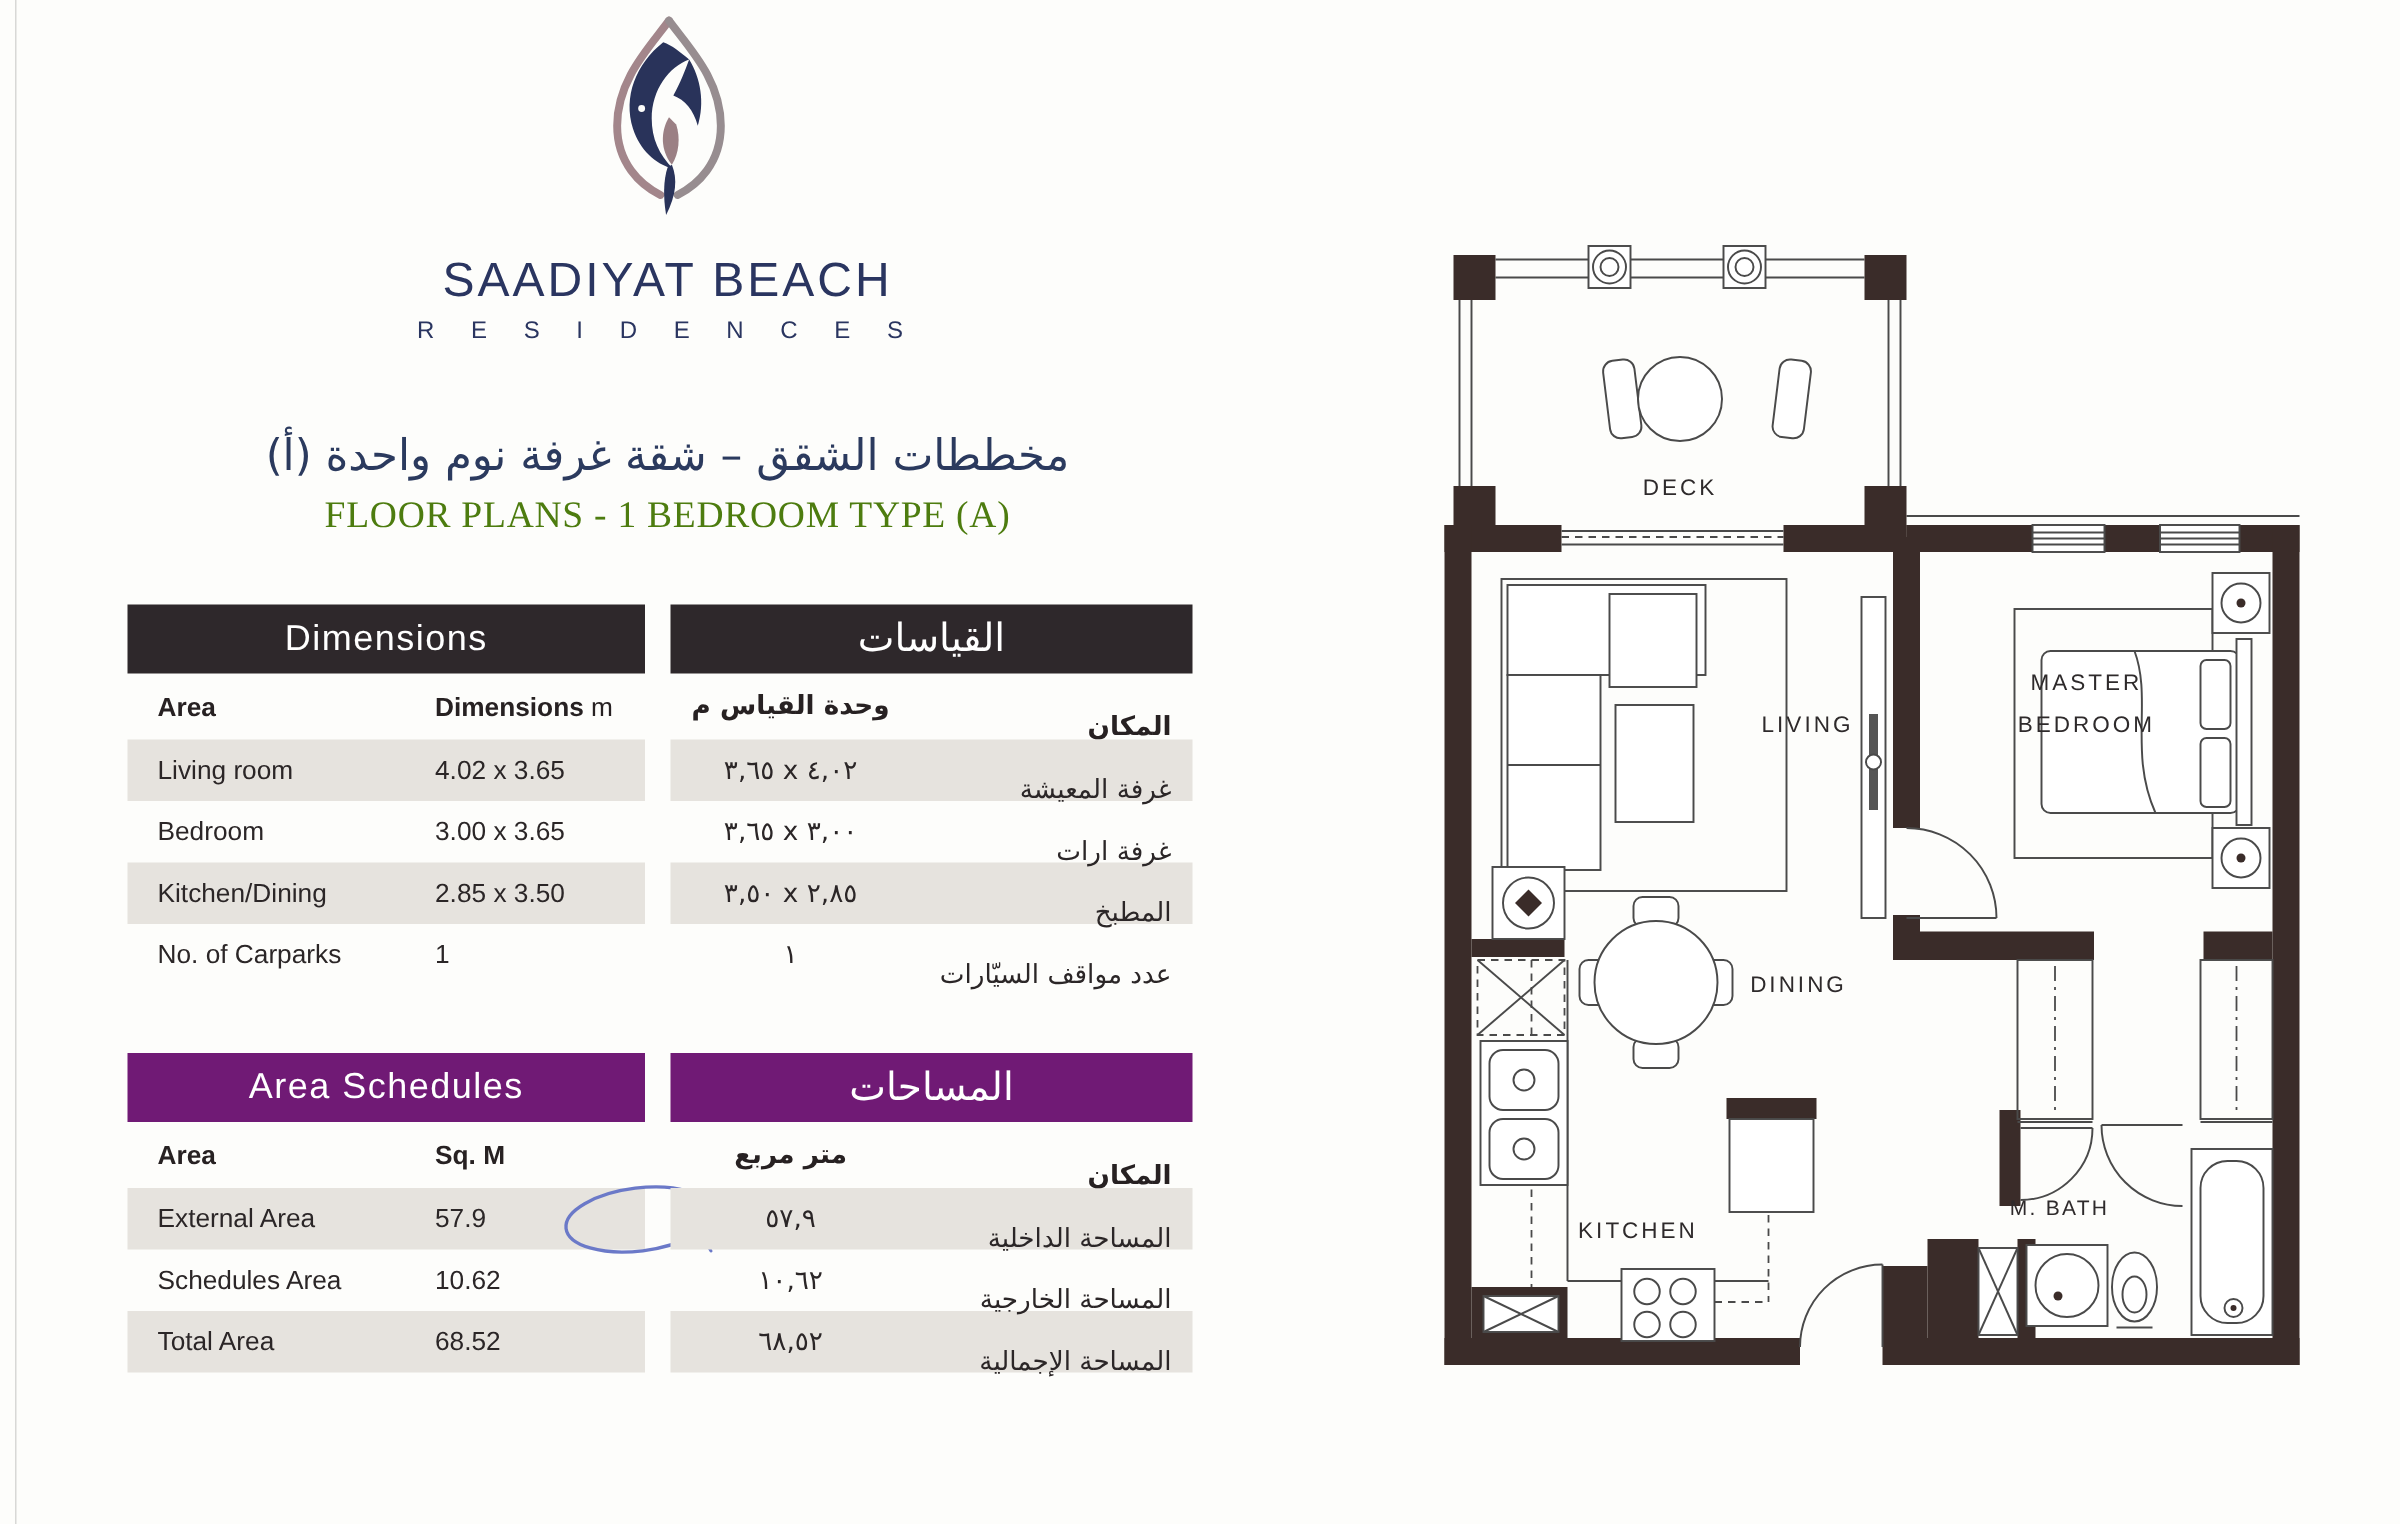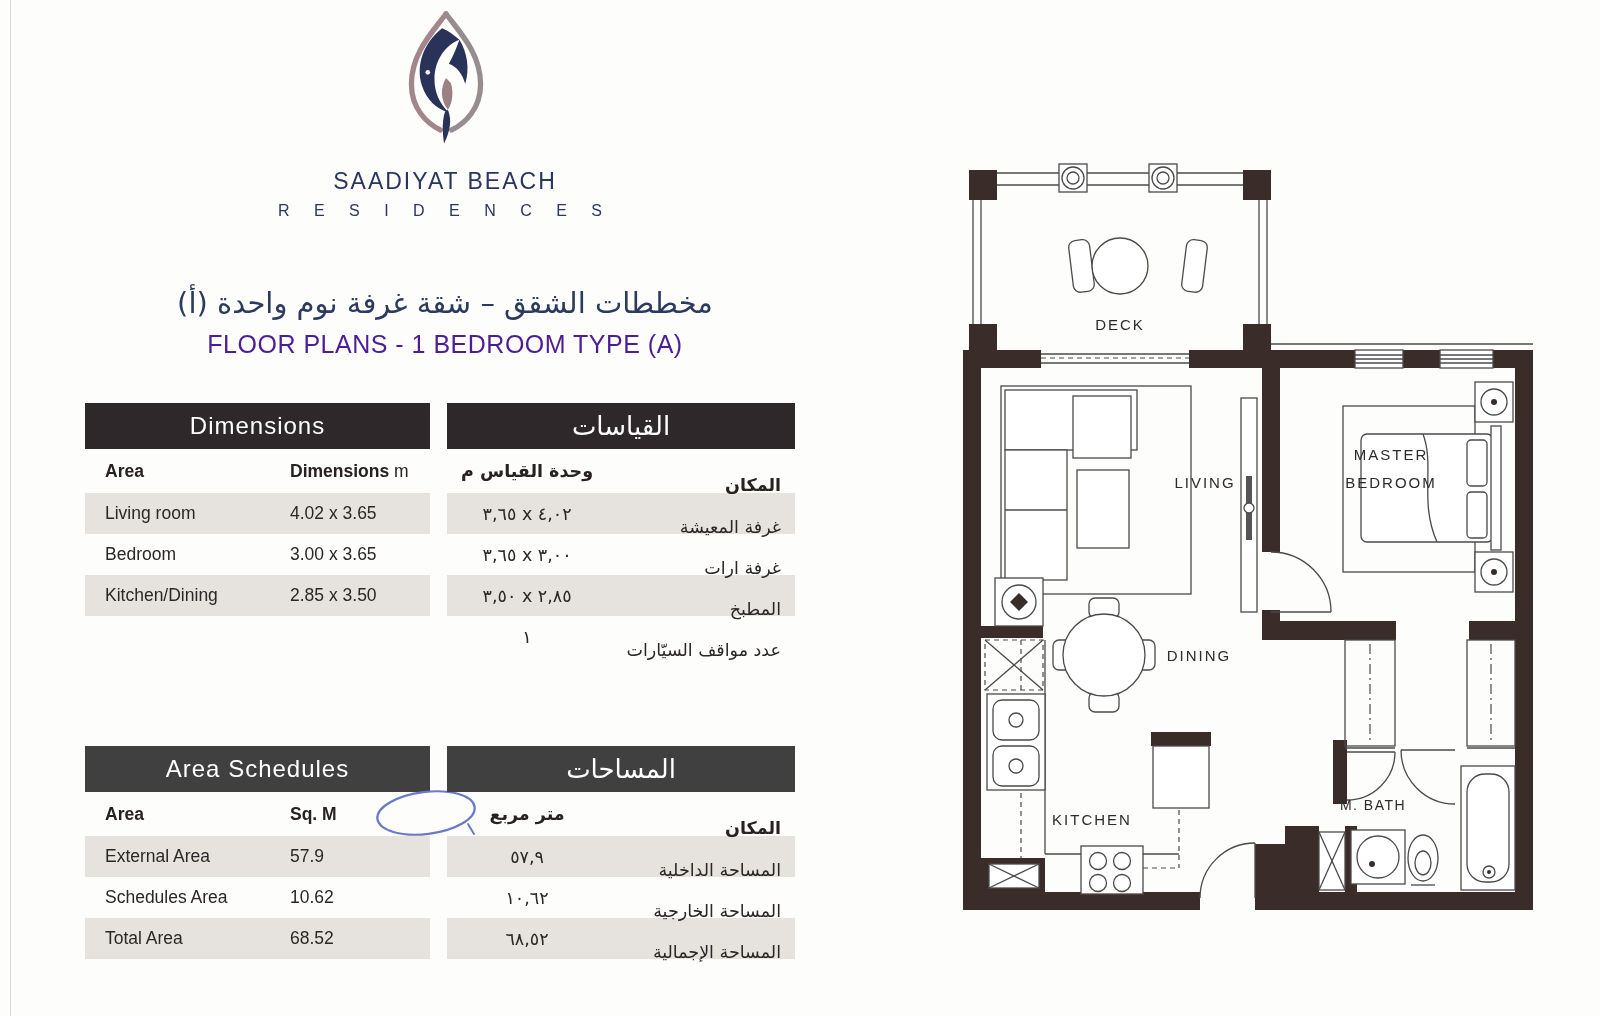--- a/index.html
+++ b/index.html
@@ -4,33 +4,33 @@
 <style>
   html,body{margin:0;padding:0;}
   body{
     width:1600px;height:1016px;position:relative;overflow:hidden;
     background:#fdfdfb;font-family:"Liberation Sans",sans-serif;
   }
   .scan-edge{position:absolute;left:10px;top:0;width:1px;height:1016px;background:#d8d8d6;}
   
   .logo{position:absolute;left:398px;top:6px;width:96px;height:150px;}
   .brand{position:absolute;left:195px;top:168px;width:500px;text-align:center;color:#2a3560;}
-  .brand .l1{font-size:23px;letter-spacing:2px;font-weight:500;}
+  .brand .l1{font-size:32px;letter-spacing:2px;font-weight:500;}
   .brand .l2{font-size:16px;letter-spacing:10px;margin-top:7px;}
   
   .title-ar{position:absolute;left:125px;top:286px;width:640px;text-align:center;
     font-size:29px;color:#2b3a5e;direction:rtl;font-family:"DejaVu Sans","Liberation Sans",sans-serif;}
   .title-en{position:absolute;left:125px;top:330px;width:640px;text-align:center;
-    font-size:25px;color:#4c1d95;letter-spacing:0.5px;}
+    font-size:25px;color:#4d7c0f;letter-spacing:0.5px;font-family:Liberation Serif, serif;}
   
   .tbl{position:absolute;}
   .tbl .hdr{height:46px;display:flex;align-items:center;justify-content:center;
     color:#fff;font-size:24px;letter-spacing:1px;}
   .hdr-dark{background:#2e282b;}
-  .hdr-gray{background:#404040;margin-top:44px;}
+  .hdr-gray{background:#701a75;}
   .colhead{display:flex;align-items:center;height:44px;font-weight:bold;
     font-size:17.5px;color:#272122;}
   .row{display:flex;align-items:center;height:41px;font-size:17.5px;color:#2b2627;}
   .row.shade{background:#e6e3de;}
   .en .c1{width:205px;padding-left:20px;box-sizing:border-box;}
   .en .c2{flex:1;}
   .en .unit{font-weight:normal;}
   .ar{direction:rtl;font-family:"DejaVu Sans","Liberation Sans",sans-serif;}
   .ar .hdr{font-size:26px;}
   .ar .c1{width:54%;padding-right:14px;box-sizing:border-box;text-align:right;margin-top:27px;}
@@ -79,20 +79,24 @@
     <span class="c2">4.02 x 3.65</span>
   </div>
   <div class="row">
     <span class="c1">Bedroom</span>
     <span class="c2">3.00 x 3.65</span>
   </div>
   <div class="row shade">
     <span class="c1">Kitchen/Dining</span>
     <span class="c2">2.85 x 3.50</span>
   </div>
+  <div class="row">
+    <span class="c1">No. of Carparks</span>
+    <span class="c2">1</span>
+  </div>
 </div>
 
 <div class="tbl ar" style="left:447px;top:403px;width:348px;">
   <div class="hdr hdr-dark">القياسات</div>
   <div class="colhead">
     <span class="c1">المكان</span>
     <span class="c2" style="direction:rtl;">وحدة القياس م</span>
   </div>
   <div class="row shade">
     <span class="c1">غرفة المعيشة</span>

